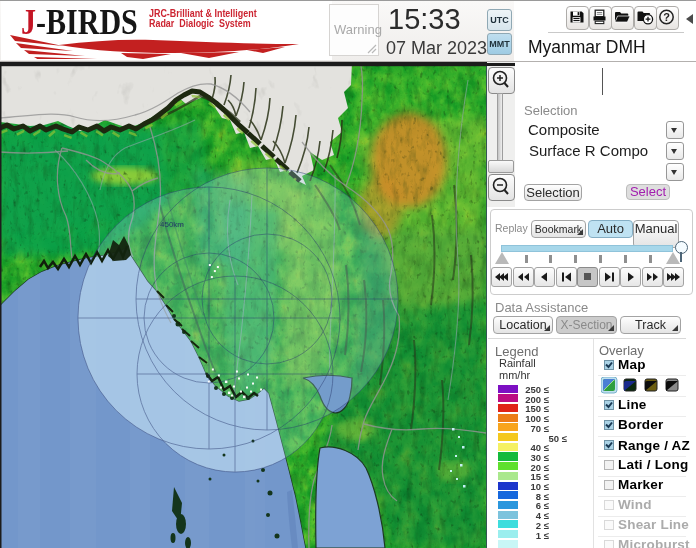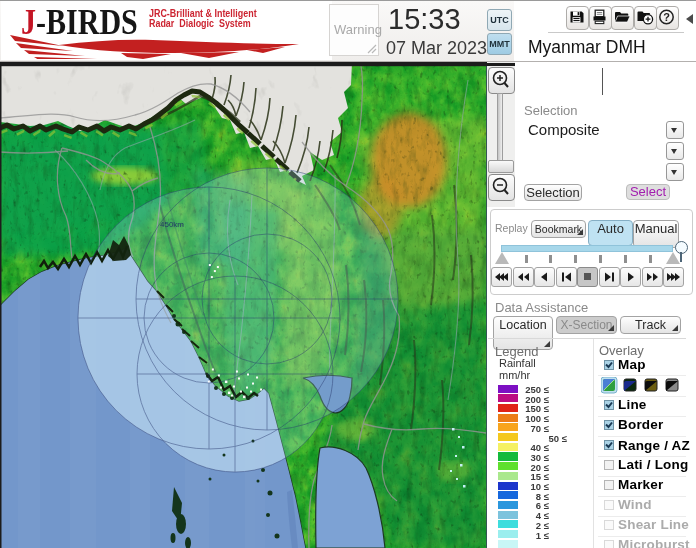--- a/index.html
+++ b/index.html
@@ -364,29 +364,30 @@
           <path d="M15.5 15 l3.5 4" stroke="#222" stroke-width="2"></path>
         </svg></div>
 </div>
 
 <div id="pansep"></div>
 <div id="mdmh" style="font-size:17.5px;">Myanmar DMH</div>
 <div id="caret"></div>
 <div class="glabel" style="left:524px;top:103px;">Selection</div>
 <div class="dval" style="left:528px;top:121px;">Composite</div>
 <div class="drop" style="top:121px;"></div>
+<div class="dval" style="left:529px;top:142px;">Surface R Compo</div>
 <div class="drop" style="top:142px;"></div>
 <div class="drop" style="top:163px;"></div>
 <div class="btn" style="left:524px;top:184px;width:58px;height:17px;line-height:15px;">Selection</div>
 <div class="btn dis" style="left:626px;top:184px;width:44px;height:16px;line-height:14px;">Select</div>
 
 <div id="replaybox"></div>
 <div class="glabel" style="left:495px;top:222px;font-size:10.5px;">Replay</div>
 <div class="btn cfold" style="left:531px;top:220px;width:55px;height:18px;line-height:16px;font-size:10.5px;">Bookmark</div>
-<div class="btn" style="left:588px;top:220px;width:45px;height:26px;line-height:16px;background:#bfe2f2;border-color:#85aec4;">Auto</div>
+<div class="btn" style="left:588px;top:220px;width:45px;height:18px;line-height:16px;background:#bfe2f2;border-color:#85aec4;">Auto</div>
 <div class="btn" style="left:633px;top:220px;width:46px;height:28px;line-height:16px;">Manual</div>
 <div id="slidertrack"></div>
 <div id="shandle"></div>
 <div id="shstem"></div>
 <div class="tri" style="left:495px;top:252px;"></div>
 <div class="tri" style="left:666px;top:252px;"></div>
 <div class="tick" style="left:525px;"></div>
 <div class="tick" style="left:549px;"></div>
 <div class="tick" style="left:574px;"></div>
 <div class="tick" style="left:599px;"></div>
@@ -417,21 +418,21 @@
         <path d="M7 4.5 L13 9 L7 13.5 Z" fill="#1a1a1a"></path>
       </svg></div>
 <div class="pbtn" style="left:641.5px;"><svg width="19" height="18">
         <path d="M4 5 L9 9 L4 13 Z M10 5 L15 9 L10 13 Z" fill="#1a1a1a"></path>
       </svg></div>
 <div class="pbtn" style="left:663px;"><svg width="19" height="18">
         <path d="M3 5 L8 9 L3 13 Z M7 5 L12 9 L7 13 Z M11 5 L16 9 L11 13 Z" fill="#1a1a1a"></path>
       </svg></div>
 
 <div class="glabel" style="left:495px;top:300px;">Data Assistance</div>
-<div class="btn cfold" style="left:493px;top:316px;width:60px;height:34px;line-height:16px;font-size:12.5px;">Location</div>
+<div class="btn cfold" style="left:493px;top:316px;width:60px;height:18px;line-height:16px;font-size:12.5px;">Location</div>
 <div class="btn cfold" style="left:556px;top:316px;width:61px;height:18px;line-height:16px;background:#cccccc;color:#8a8a8a;font-size:12px;">X-Section</div>
 <div class="btn cfold" style="left:620px;top:316px;width:61px;height:18px;line-height:16px;font-size:12.5px;">Track</div>
 
 <div style="position:absolute;left:488px;top:338px;width:198px;height:1px;background:#d9d9d9;"></div>
 <div style="position:absolute;left:593px;top:339px;width:1px;height:209px;background:#e2e2e2;"></div>
 <div style="position:absolute;left:598px;top:375px;width:88px;height:1px;background:#ececec;"></div>
 <div style="position:absolute;left:598px;top:395.5px;width:88px;height:1px;background:#ececec;"></div>
 <div style="position:absolute;left:598px;top:415.5px;width:88px;height:1px;background:#ececec;"></div>
 <div style="position:absolute;left:598px;top:435.5px;width:88px;height:1px;background:#ececec;"></div>
 <div style="position:absolute;left:598px;top:455.5px;width:88px;height:1px;background:#ececec;"></div>

